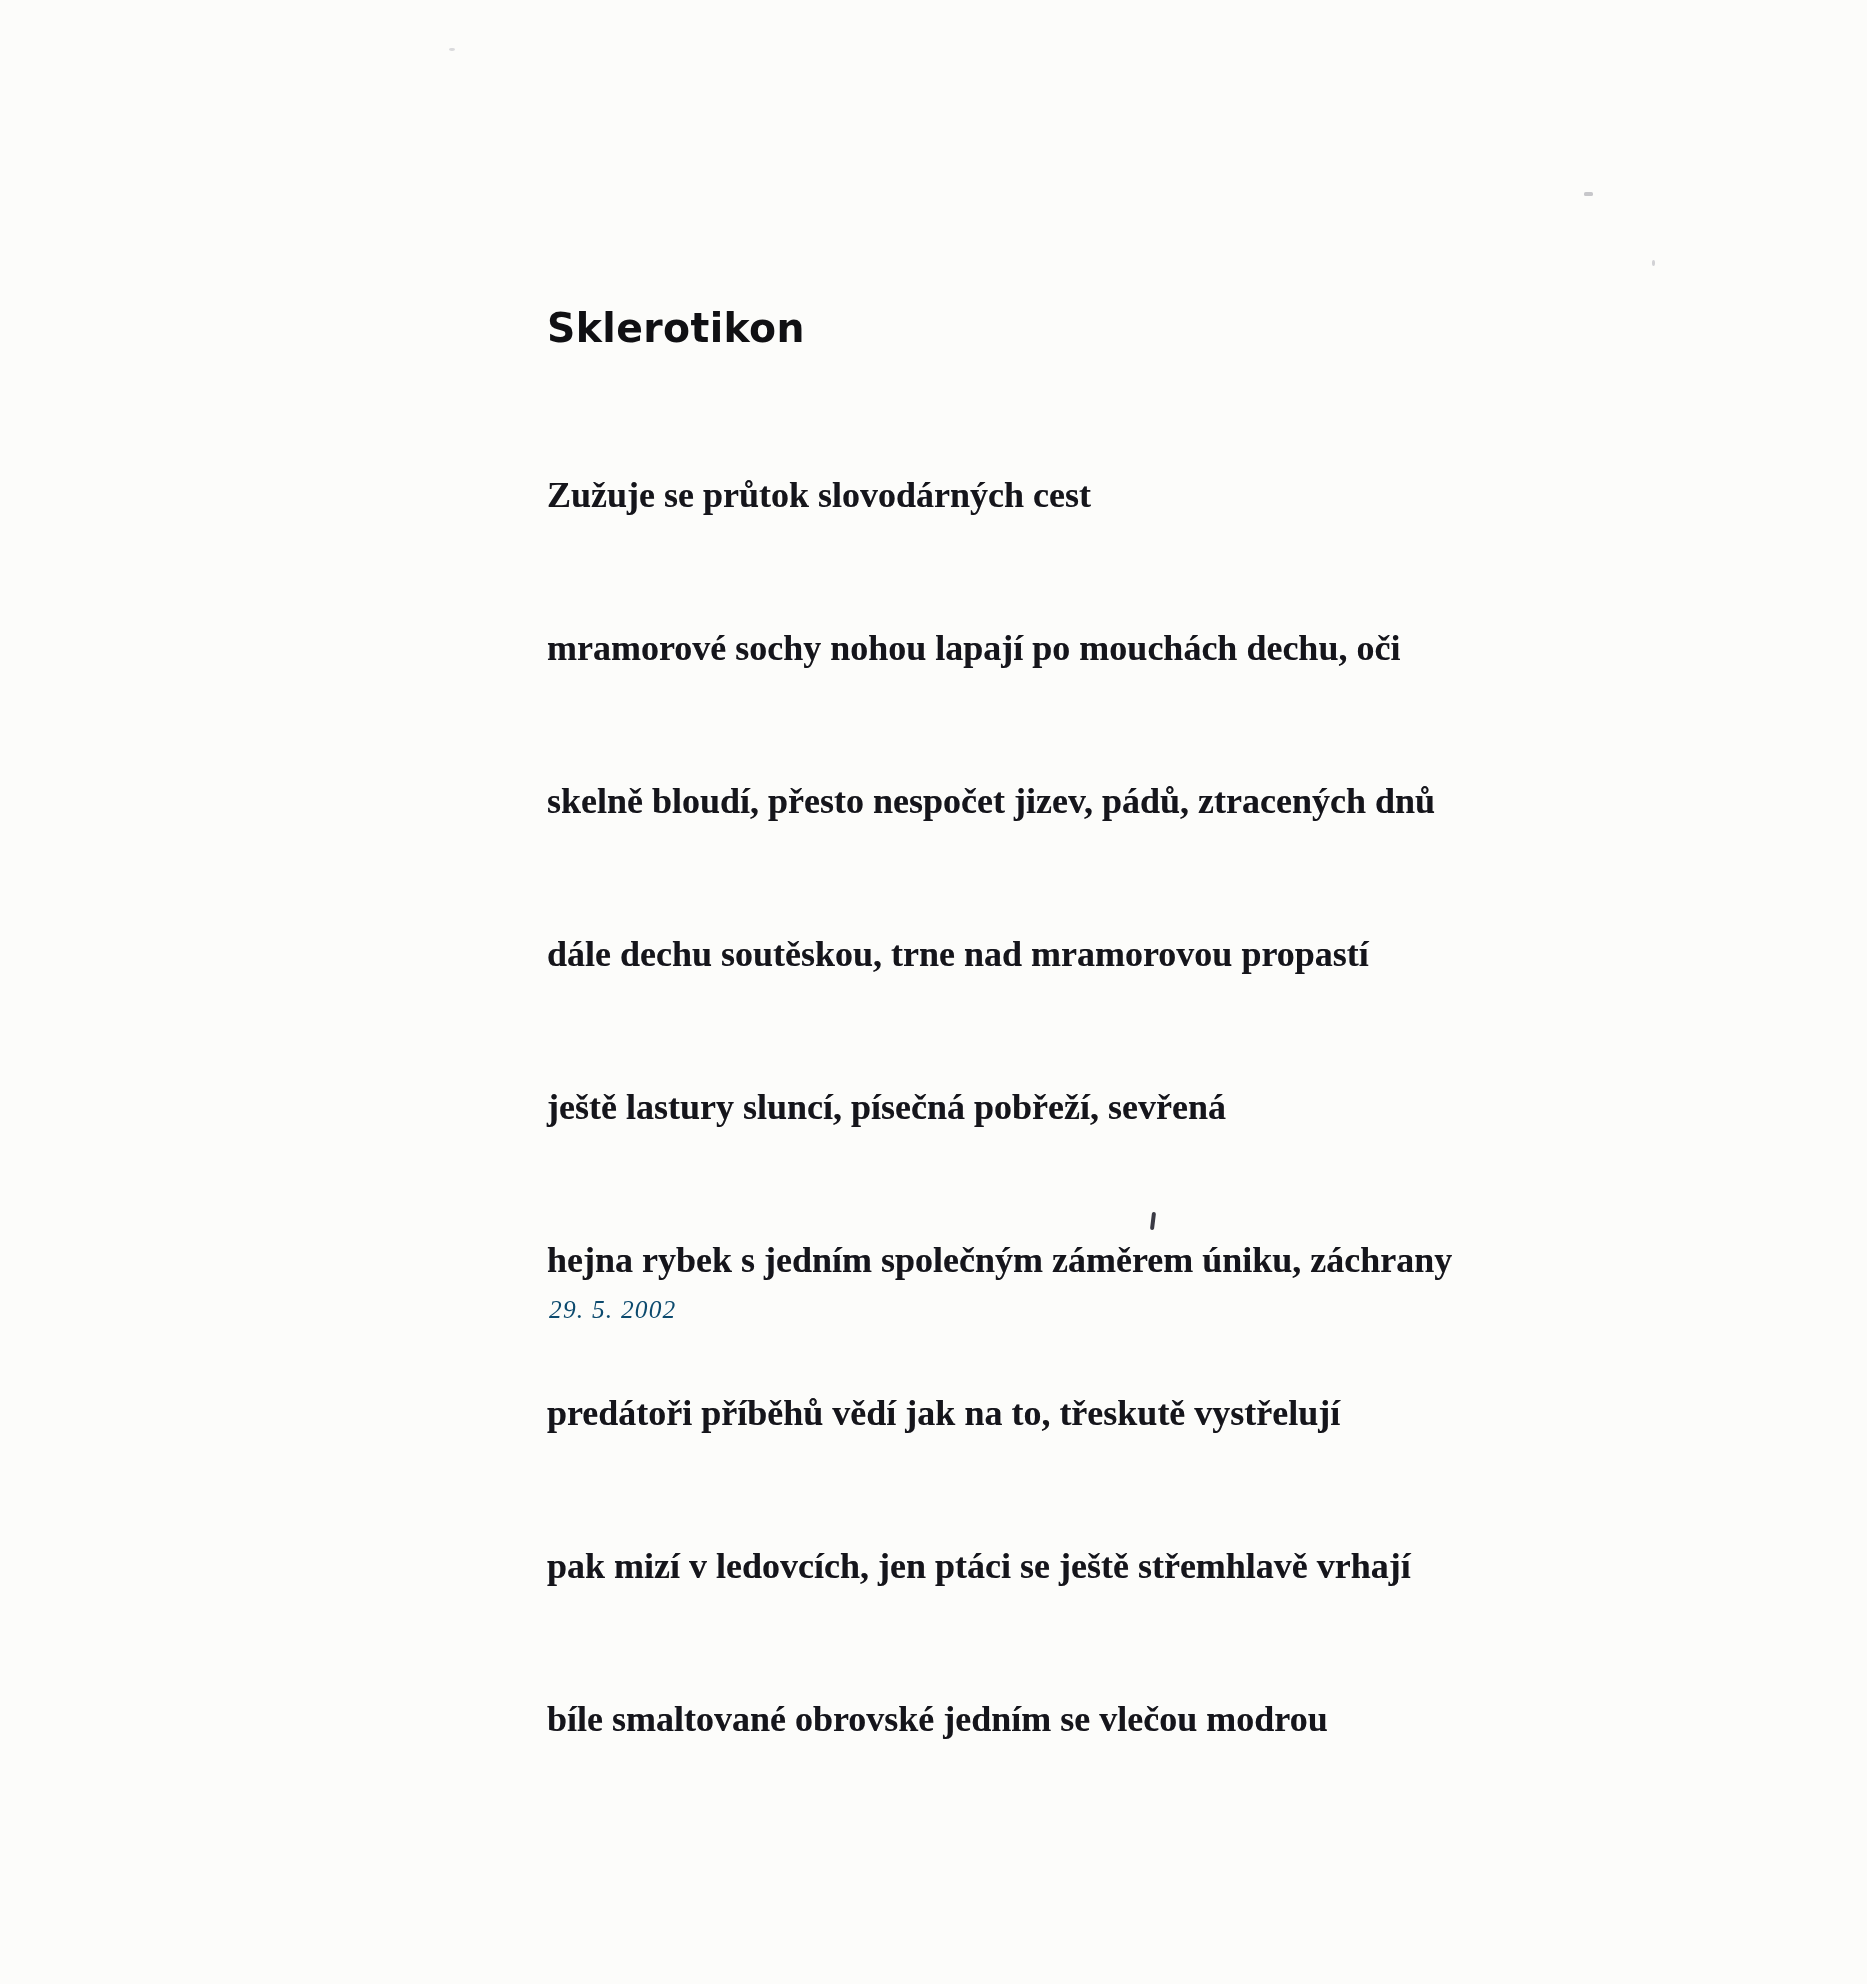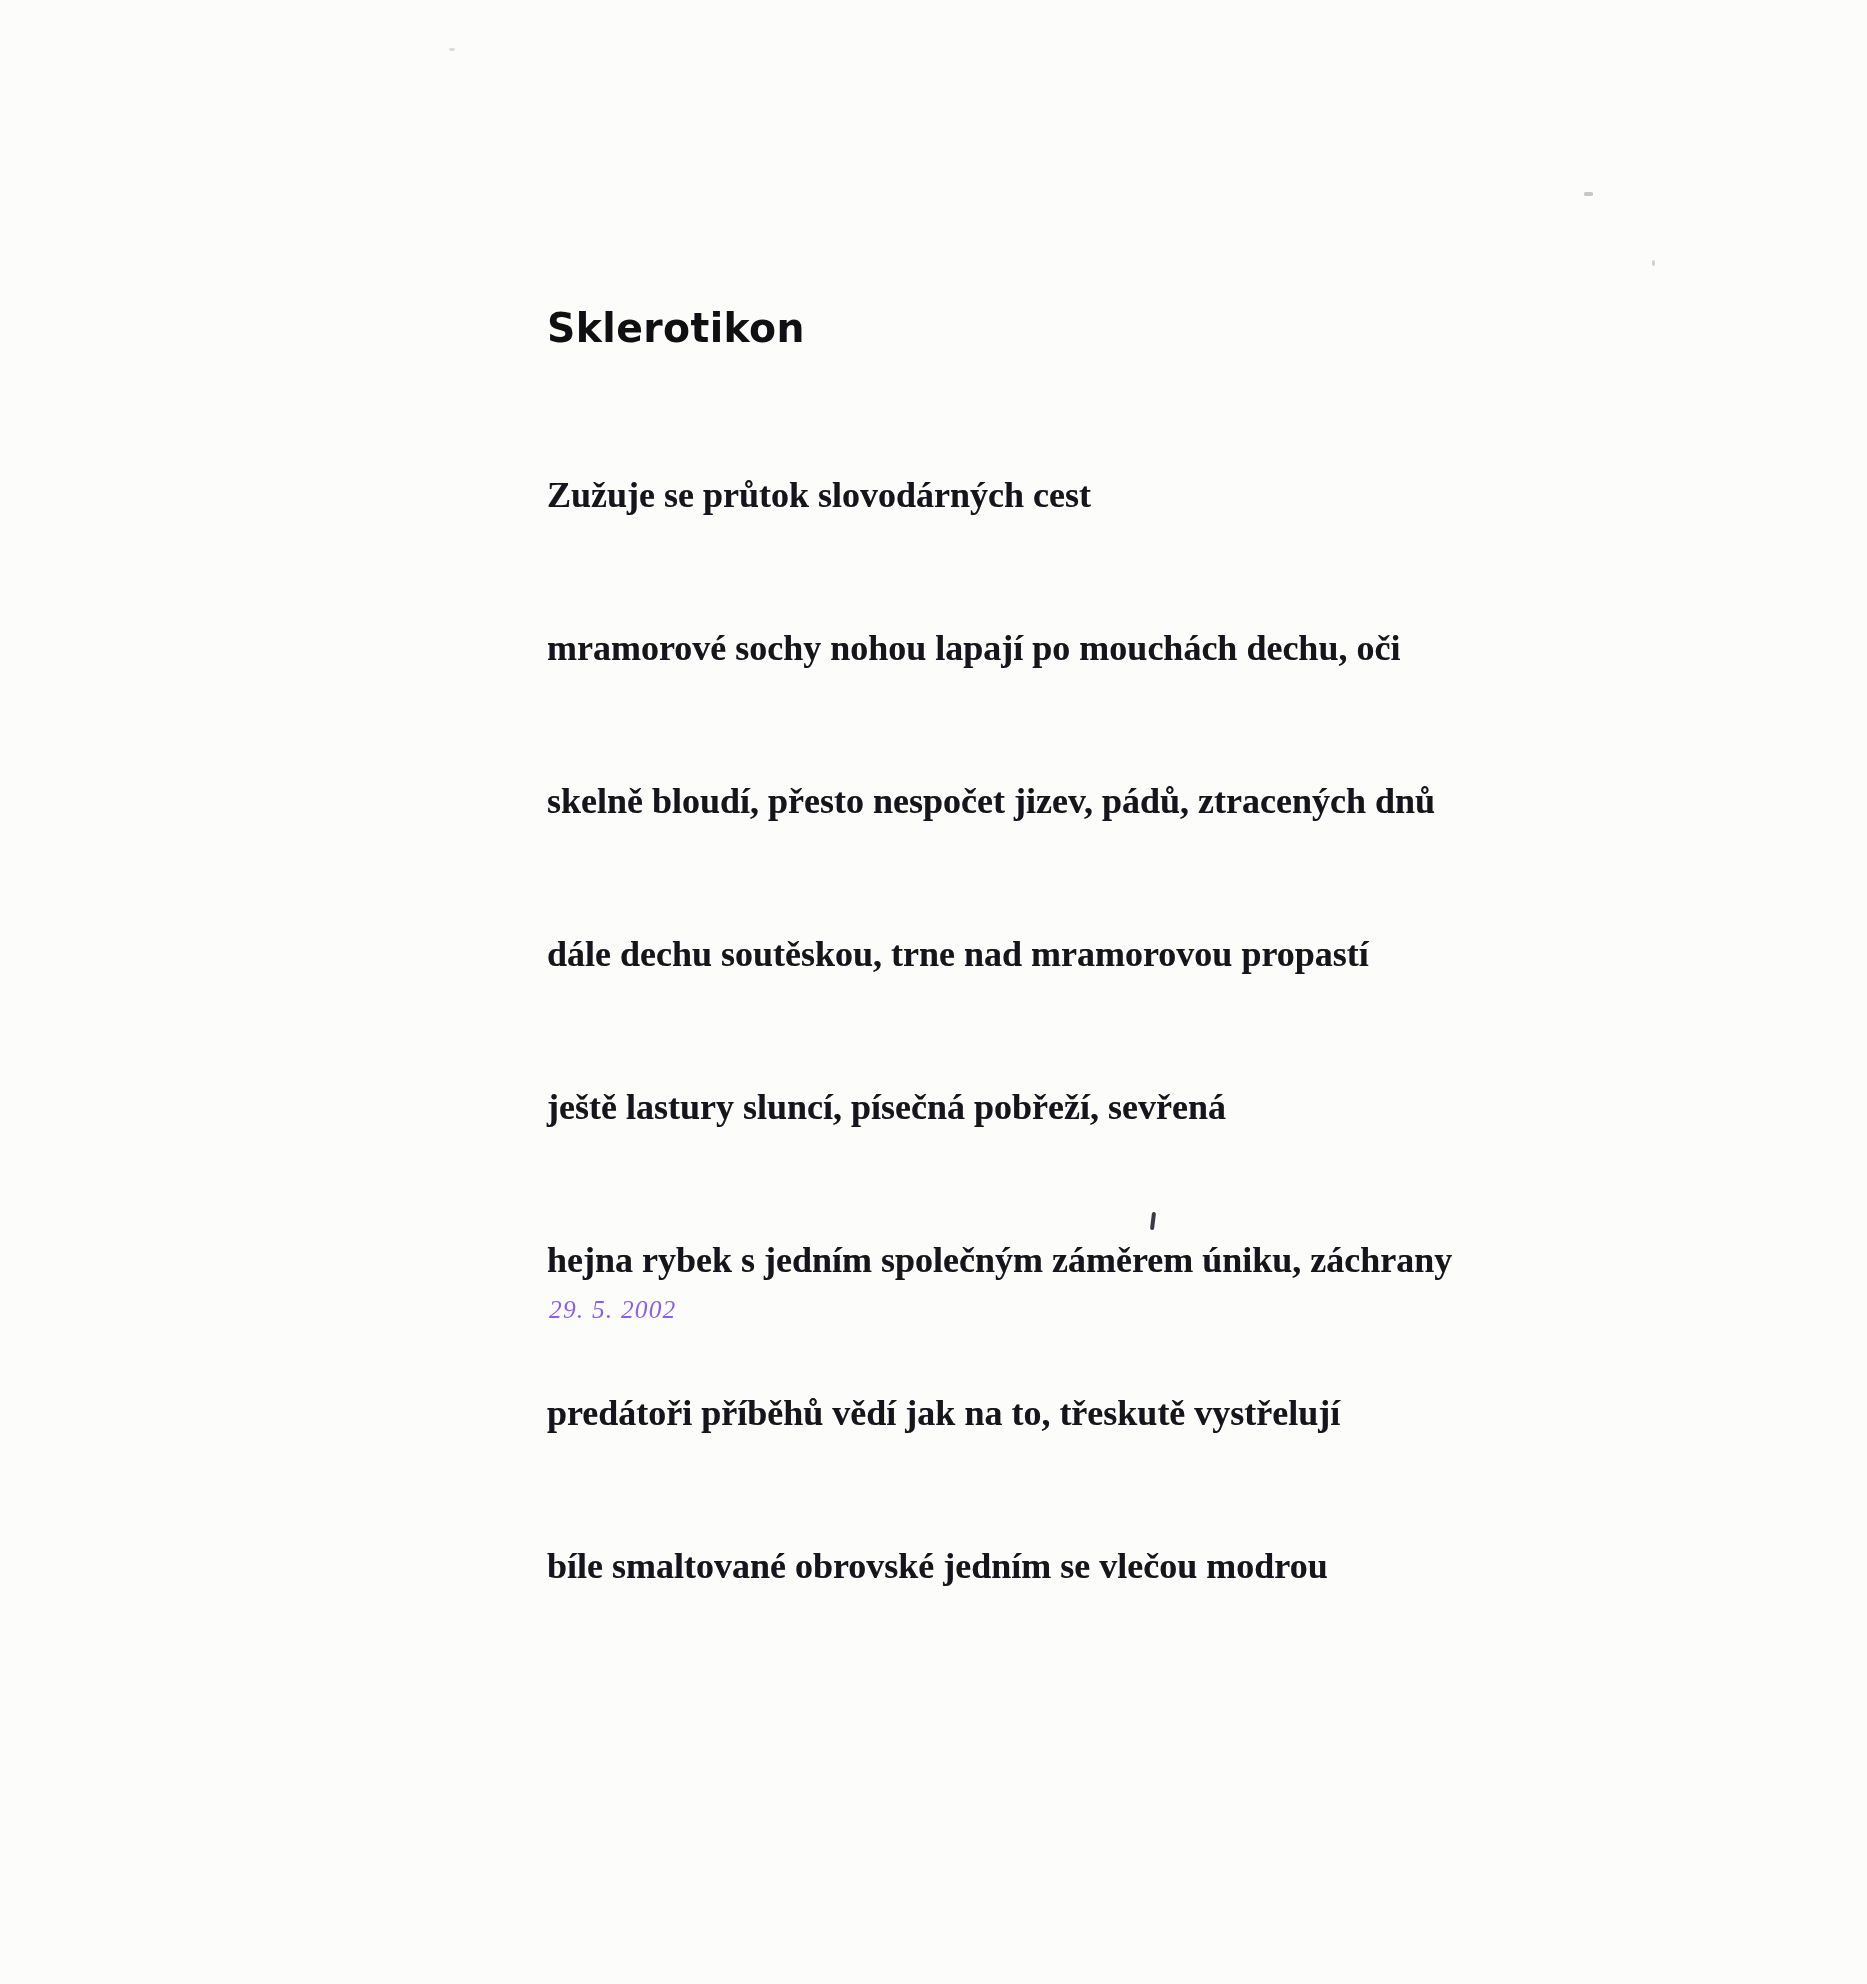--- a/index.html
+++ b/index.html
@@ -26,21 +26,21 @@
     font-size:36px;line-height:51px;
     color:#15151b;
     white-space:pre;
     text-shadow:0 0 0.4px rgba(20,20,30,0.35);
   }
   .poem-line{height:51px;font-weight:bold;}
   .poem-date{
     position:absolute;left:549px;top:1295px;
     font-style:italic;
     font-size:25.4px;letter-spacing:1.2px;
-    color:#8b5cf6;
+    color:#0c4a6e;
   }
   
   .speck{position:absolute;border-radius:50%;}
   .speck-comma{
     position:absolute;left:1151px;top:1212px;
     width:3.6px;height:18px;
     background:#3a3a44;border-radius:2px;
     transform:rotate(7deg);
   }
   .speck-faint-a{left:1584px;top:192px;width:8.7px;height:4px;background:#9a9aa2;opacity:.55;border-radius:1.6px;}
@@ -55,20 +55,21 @@
   <h1 class="poem-title">Sklerotikon</h1>
 
   <div class="poem-body">
     <div class="poem-line">Zužuje se průtok slovodárných cest</div>
     <div class="poem-line">mramorové sochy nohou lapají po mouchách dechu, oči</div>
     <div class="poem-line">skelně bloudí, přesto nespočet jizev, pádů, ztracených dnů</div>
     <div class="poem-line">dále dechu soutěskou, trne nad mramorovou propastí</div>
     <div class="poem-line">ještě lastury sluncí, písečná pobřeží, sevřená</div>
     <div class="poem-line">hejna rybek s jedním společným záměrem úniku, záchrany</div>
     <div class="poem-line">predátoři příběhů vědí jak na to, třeskutě vystřelují</div>
+    <div class="poem-line">pak mizí v ledovcích, jen ptáci se ještě střemhlavě vrhají</div>
     <div class="poem-line">bíle smaltované obrovské jedním se vlečou modrou</div>
     
     
     
     
     
     
     
     
   </div>

